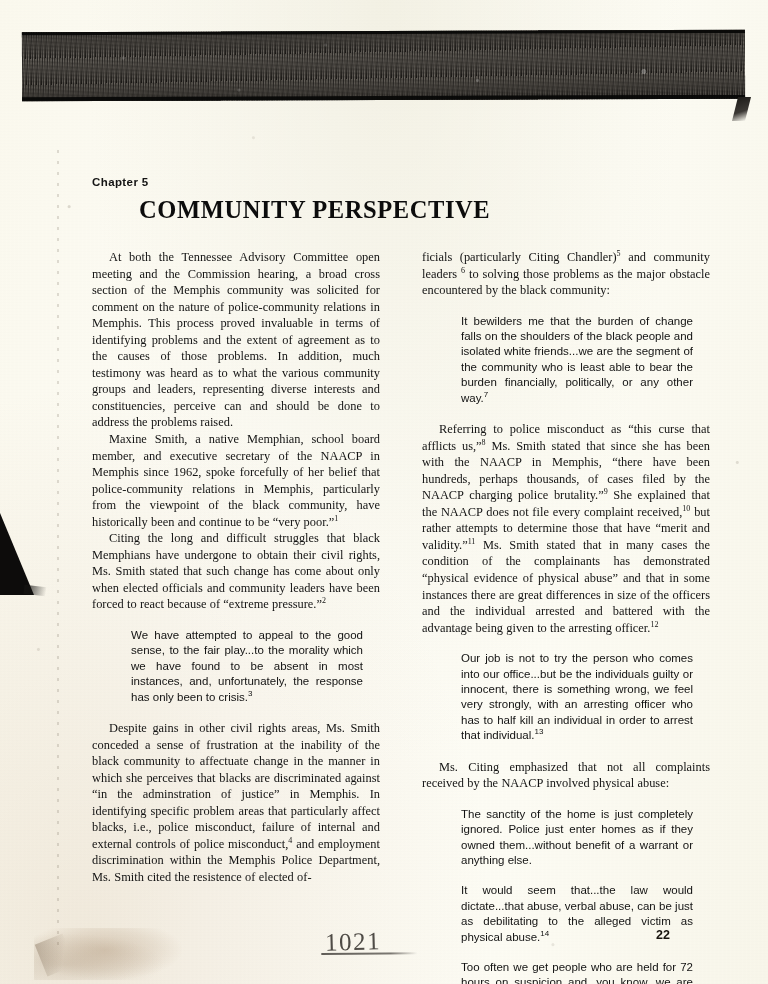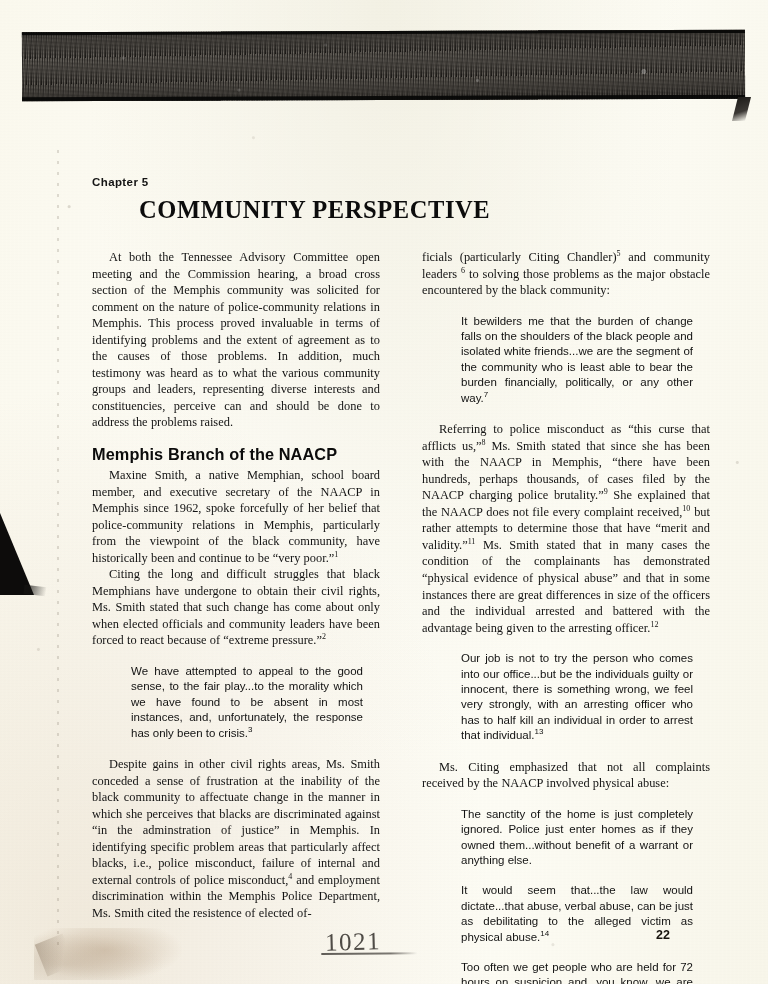--- a/index.html
+++ b/index.html
@@ -284,21 +284,20 @@
     <div class="chapter-label">Chapter 5</div>
 
     <h1 class="page-title">COMMUNITY PERSPECTIVE</h1>
 
     <div class="columns">
 
       <div class="col">
 
         <p class="body">At both the Tennessee Advisory Committee open meeting and the Commission hearing, a broad cross section of the Memphis community was solicited for comment on the nature of police-community relations in Memphis. This process proved invaluable in terms of identifying problems and the extent of agreement as to the causes of those problems. In addition, much testimony was heard as to what the various community groups and leaders, representing diverse interests and constituencies, perceive can and should be done to address the problems raised.</p>
 
-        <h2 class="section-head">Memphis Branch of the NAACP</h2>
 
         <p class="body"><span>Maxine Smith, a native Memphian, school board member, and executive secretary of the NAACP in Memphis since 1962, spoke forcefully of her belief that police-community relations in Memphis, particularly from the viewpoint of the black community, have historically been and continue to be “very poor.”</span><sup class="fn">1</sup></p>
 
         <p class="body"><span>Citing the long and difficult struggles that black Memphians have undergone to obtain their civil rights, Ms. Smith stated that such change has come about only when elected officials and community leaders have been forced to react because of “extreme pressure.”</span><sup class="fn">2</sup></p>
 
         <blockquote class="quote">
           <p><span>We have attempted to appeal to the good sense, to the fair play...to the morality which we have found to be absent in most instances, and, unfortunately, the response has only been to crisis.</span><sup class="fn">3</sup></p>
         </blockquote>
 
         <p class="body"><span>Despite gains in other civil rights areas, Ms. Smith conceded a sense of frustration at the inability of the black community to affectuate change in the manner in which she perceives that blacks are discriminated against “in the adminstration of justice” in Memphis. In identifying specific problem areas that particularly affect blacks, i.e., police misconduct, failure of internal and external controls of police misconduct,</span><sup class="fn">4</sup><span> and employment discrimination within the Memphis Police Department, Ms. Smith cited the resistence of elected of-</span></p>

